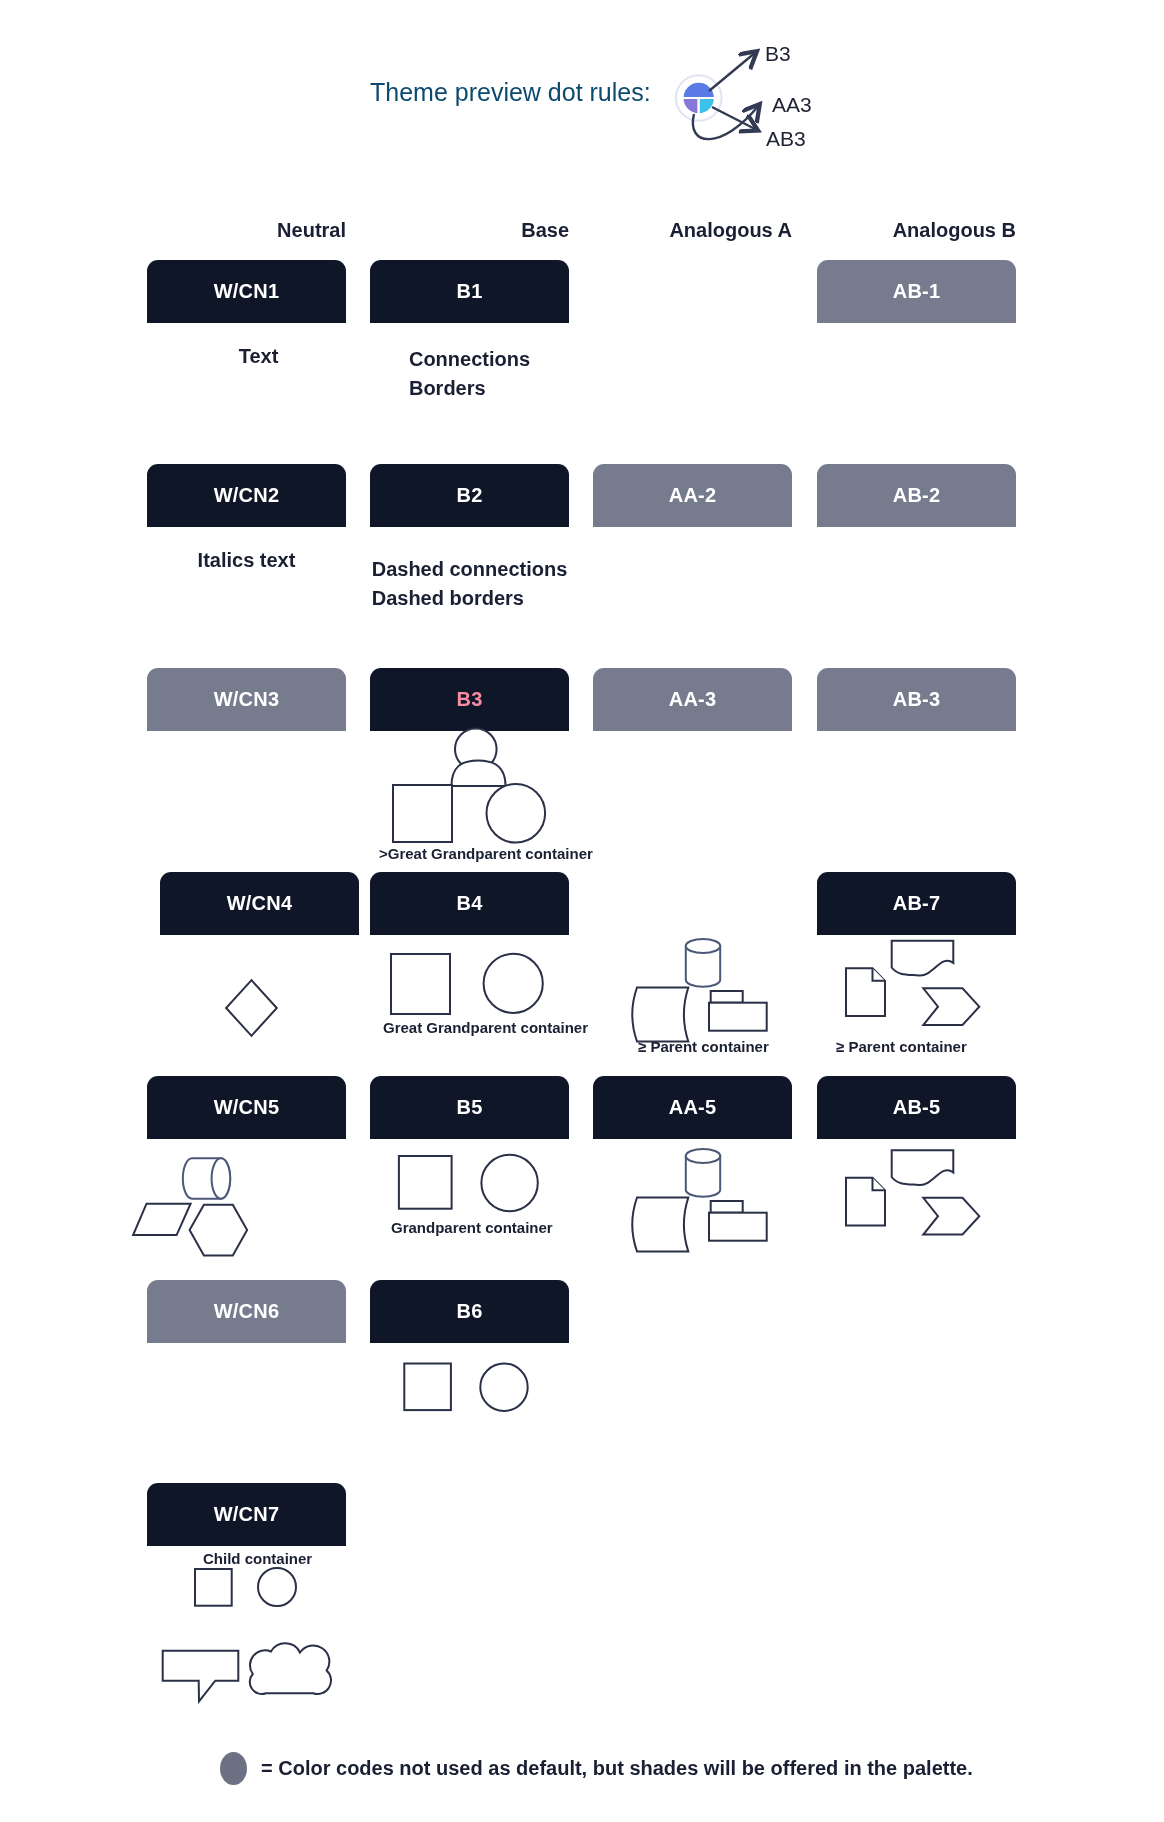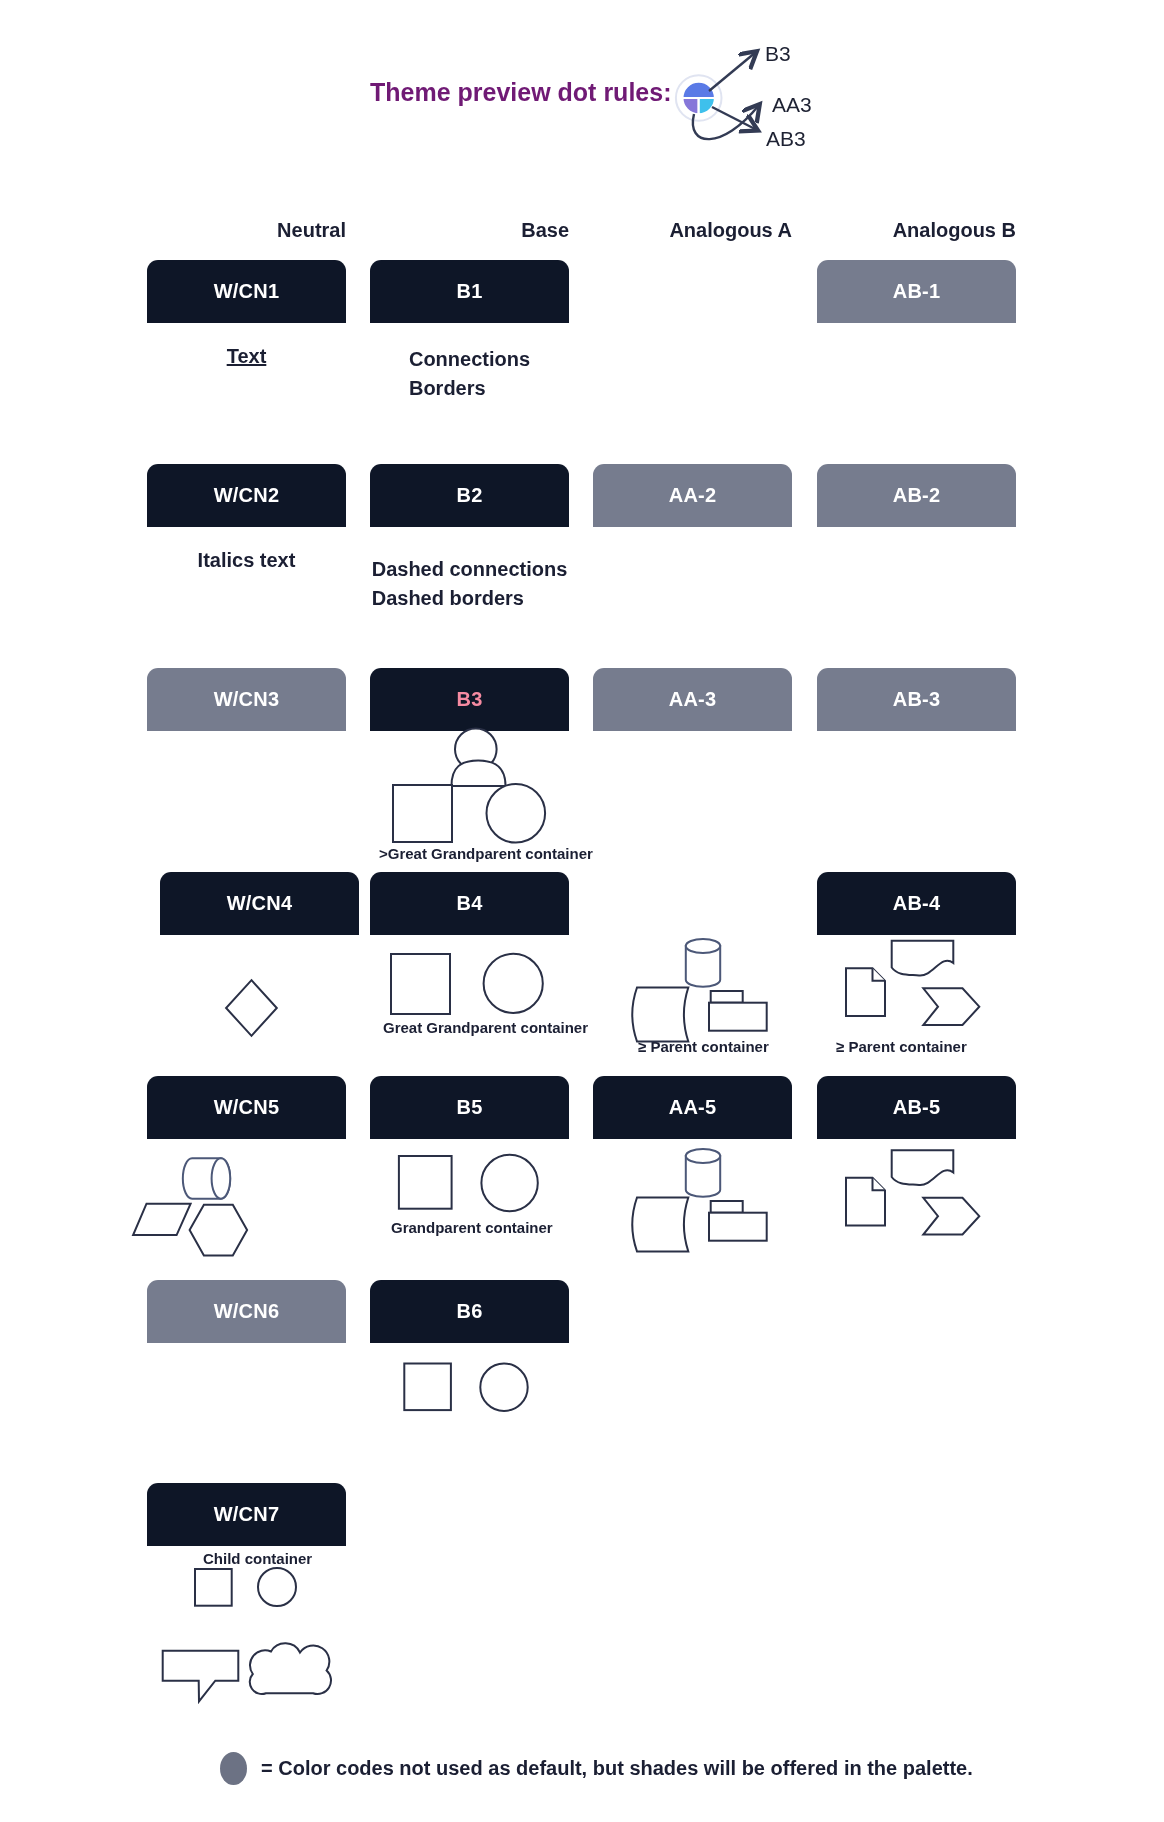--- a/index.html
+++ b/index.html
@@ -1,18 +1,18 @@
 <!DOCTYPE html>
 <html><head>
 <meta charset="utf-8">
 <style>
   html,body{margin:0;padding:0;background:#ffffff;}
   #canvas{position:relative;width:1164px;height:1822px;background:#fff;overflow:hidden;
           font-family:"Liberation Sans",sans-serif;color:#1E2233;}
-  .title{position:absolute;font-size:25px;font-weight:700;color:#701a75;white-space:nowrap;}
+  .title{position:absolute;font-size:25px;font-weight:400;color:#0c4a6e;white-space:nowrap;}
   .dotlabel{position:absolute;font-size:21px;font-weight:400;color:#1E2233;white-space:nowrap;}
   .colhead{position:absolute;width:199px;text-align:right;font-size:20px;font-weight:700;color:#1B1F33;}
   .sw{position:absolute;width:199px;height:63px;border-radius:11px 11px 0 0;
       display:flex;align-items:center;justify-content:center;
       font-size:20px;font-weight:700;color:#ffffff;letter-spacing:.2px;text-align:right;}
   .sw.dark{background:#0E1627;}
   .sw.gray{background:#767C8E;}
   .sw.pink{color:#F68BA2;}
   .cap{position:absolute;width:199px;text-align:center;font-size:20px;font-weight:700;color:#1B1F33;}
   .cap .inner{display:inline-block;text-align:left;line-height:28.5px;}
@@ -39,21 +39,21 @@
 
   <div class="colhead" style="left:147px;top:219px;">Neutral</div>
   <div class="colhead" style="left:370px;top:219px;">Base</div>
   <div class="colhead" style="left:593px;top:219px;">Analogous A</div>
   <div class="colhead" style="left:817px;top:219px;">Analogous B</div>
 
   <div class="sw dark" style="left:147px;top:260px;">W/CN1</div>
   <div class="sw dark" style="left:370px;top:260px;">B1</div>
   <div class="sw gray" style="left:817px;top:260px;">AB-1</div>
 
-  <div class="cap" style="left:147px;top:345px;text-decoration:underline;">Text</div>
+  <div class="cap" style="left:159px;top:345px;">Text</div>
   <div class="cap" style="left:370px;top:345px;">
     <span class="inner">
       <div>Connections</div>
       <div>Borders</div>
     </span>
   </div>
 
   <div class="sw dark" style="left:147px;top:464px;">W/CN2</div>
   <div class="sw dark" style="left:370px;top:464px;">B2</div>
   <div class="sw gray" style="left:593px;top:464px;">AA-2</div>
@@ -69,21 +69,21 @@
 
   <div class="sw gray" style="left:147px;top:668px;">W/CN3</div>
   <div class="sw dark pink" style="left:370px;top:668px;">B3</div>
   <div class="sw gray" style="left:593px;top:668px;">AA-3</div>
   <div class="sw gray" style="left:817px;top:668px;">AB-3</div>
 
   <div class="scap" style="left:379px;top:845px;">&gt;Great Grandparent container</div>
 
   <div class="sw dark" style="left:160px;top:872px;">W/CN4</div>
   <div class="sw dark" style="left:370px;top:872px;">B4</div>
-  <div class="sw dark" style="left:817px;top:872px;">AB-4</div>
+  <div class="sw dark" style="left:817px;top:872px;">AB-7</div>
 
   <div class="scap" style="left:383px;top:1019px;">Great Grandparent container</div>
   <div class="scap" style="left:638px;top:1038px;">≥ Parent container</div>
   <div class="scap" style="left:836px;top:1038px;">≥ Parent container</div>
 
   <div class="sw dark" style="left:147px;top:1076px;">W/CN5</div>
   <div class="sw dark" style="left:370px;top:1076px;">B5</div>
   <div class="sw dark" style="left:593px;top:1076px;">AA-5</div>
   <div class="sw dark" style="left:817px;top:1076px;">AB-5</div>
 

